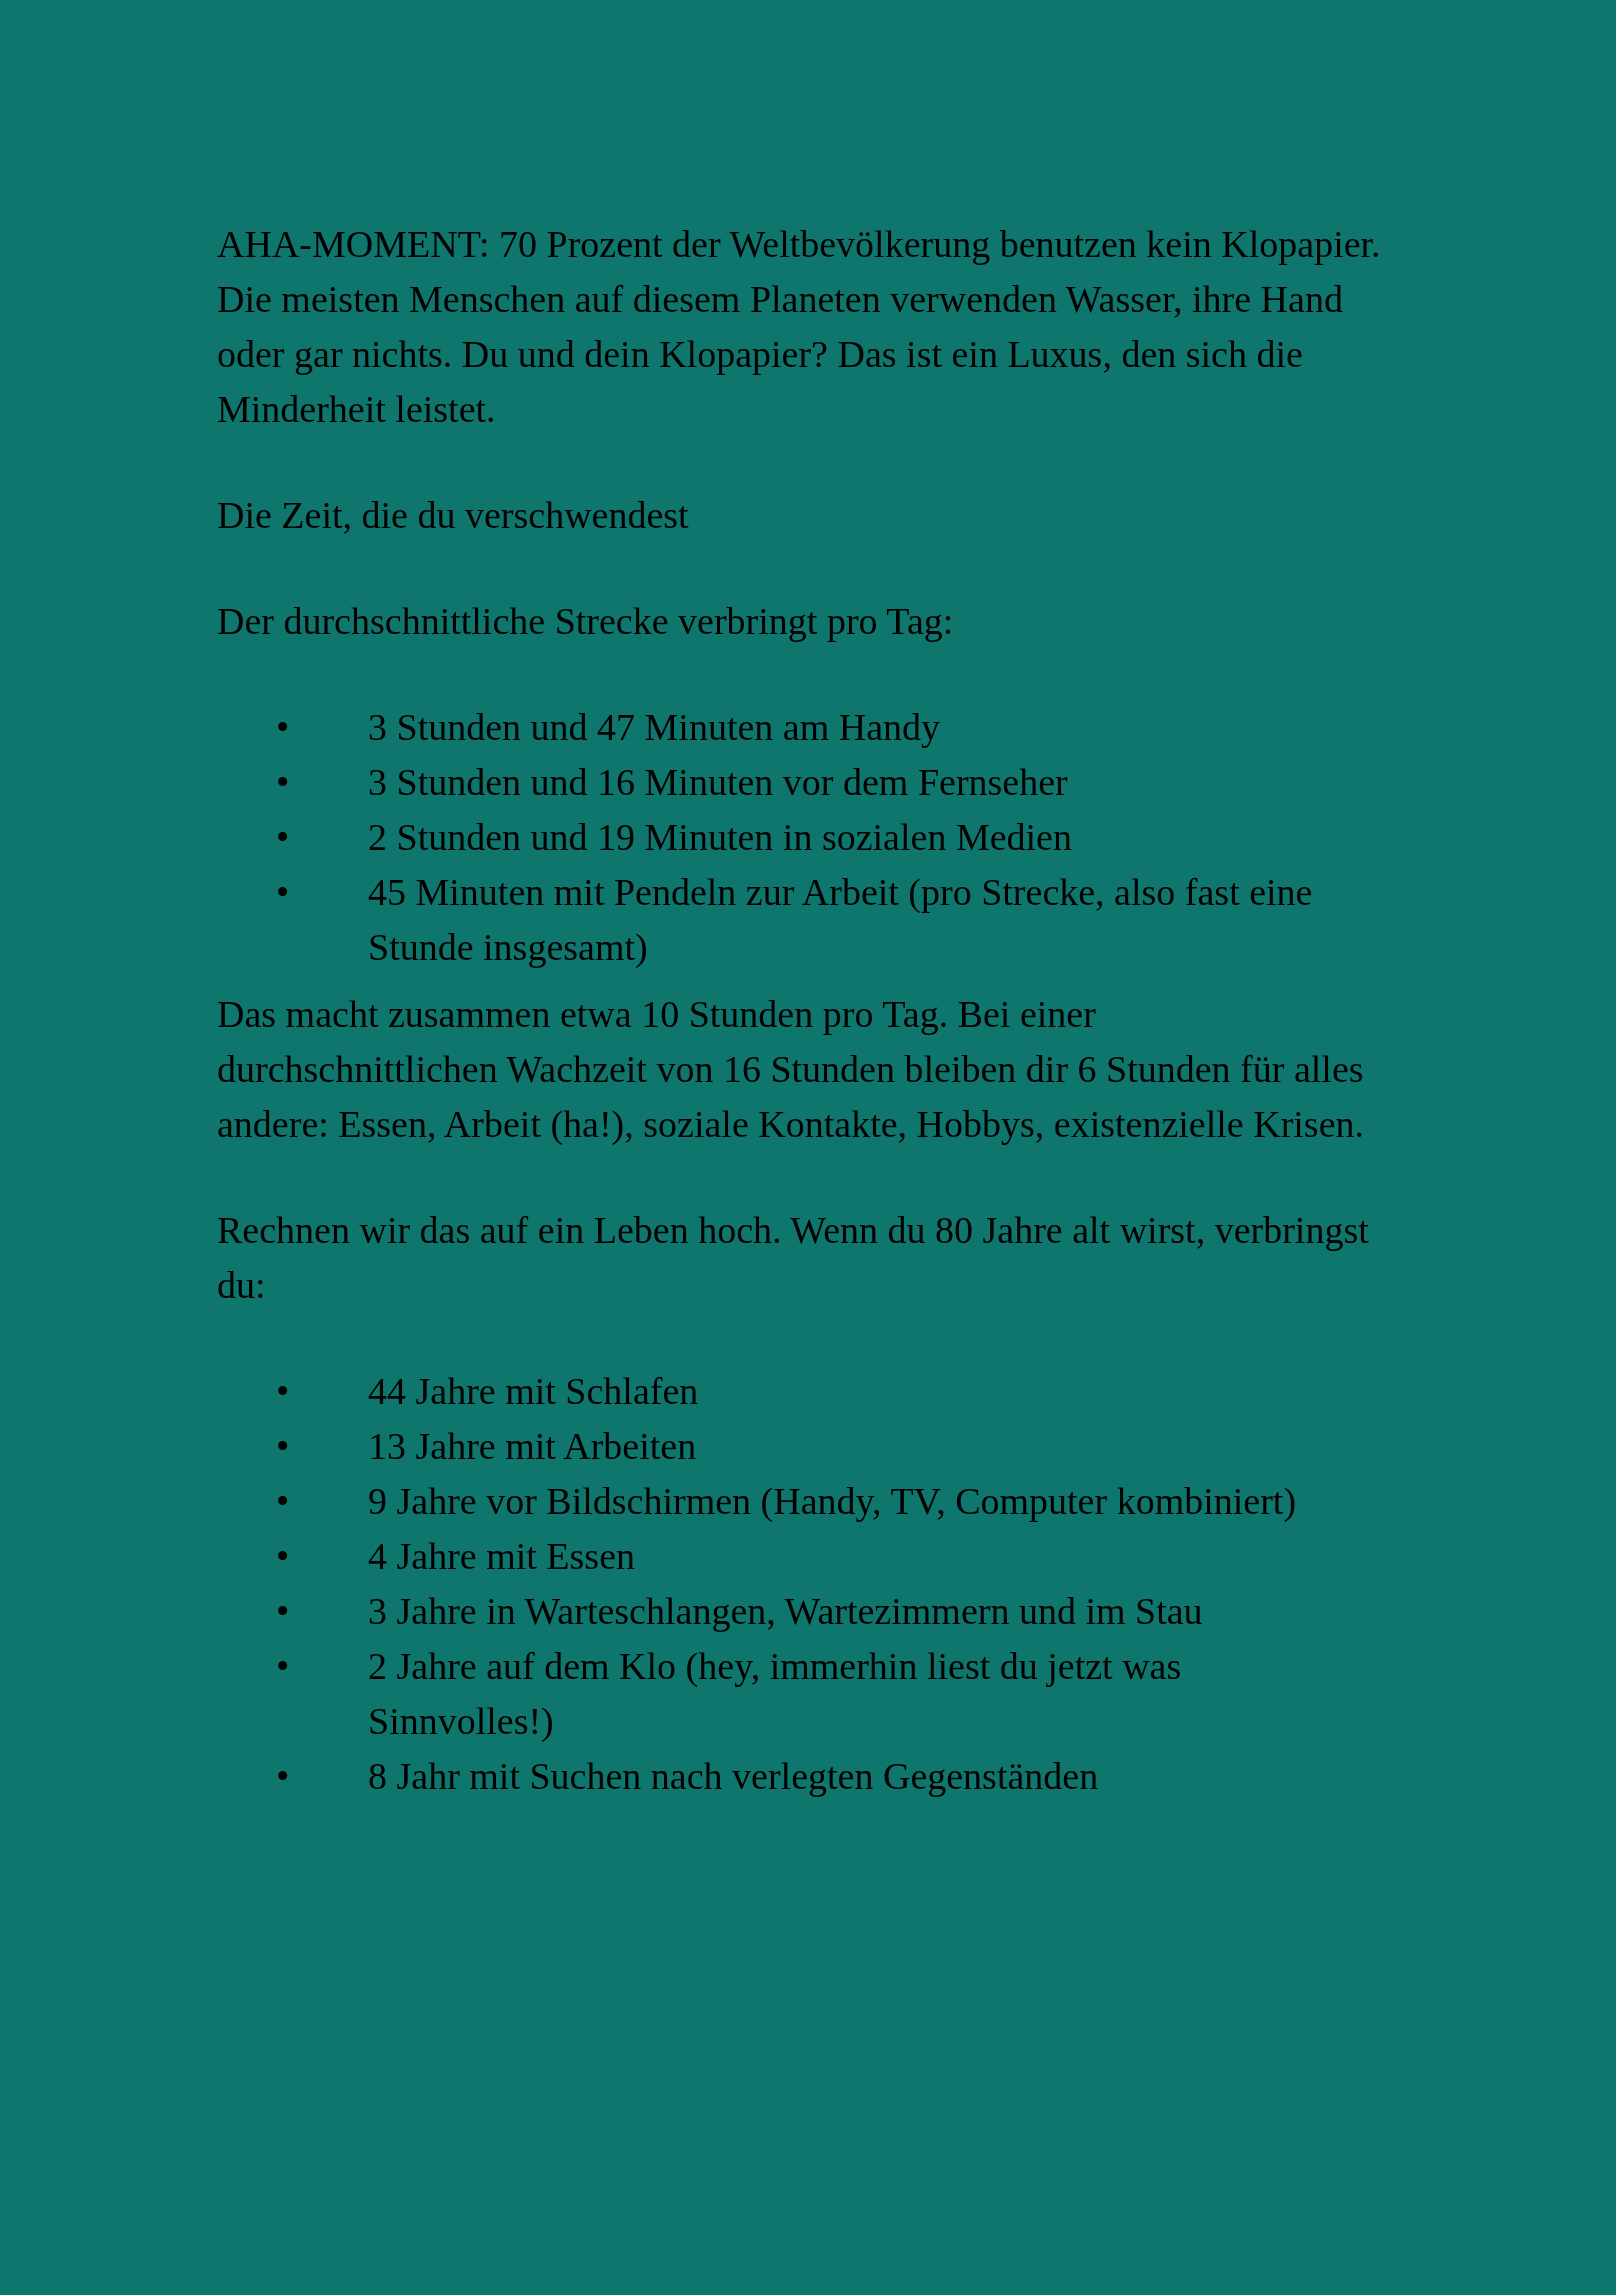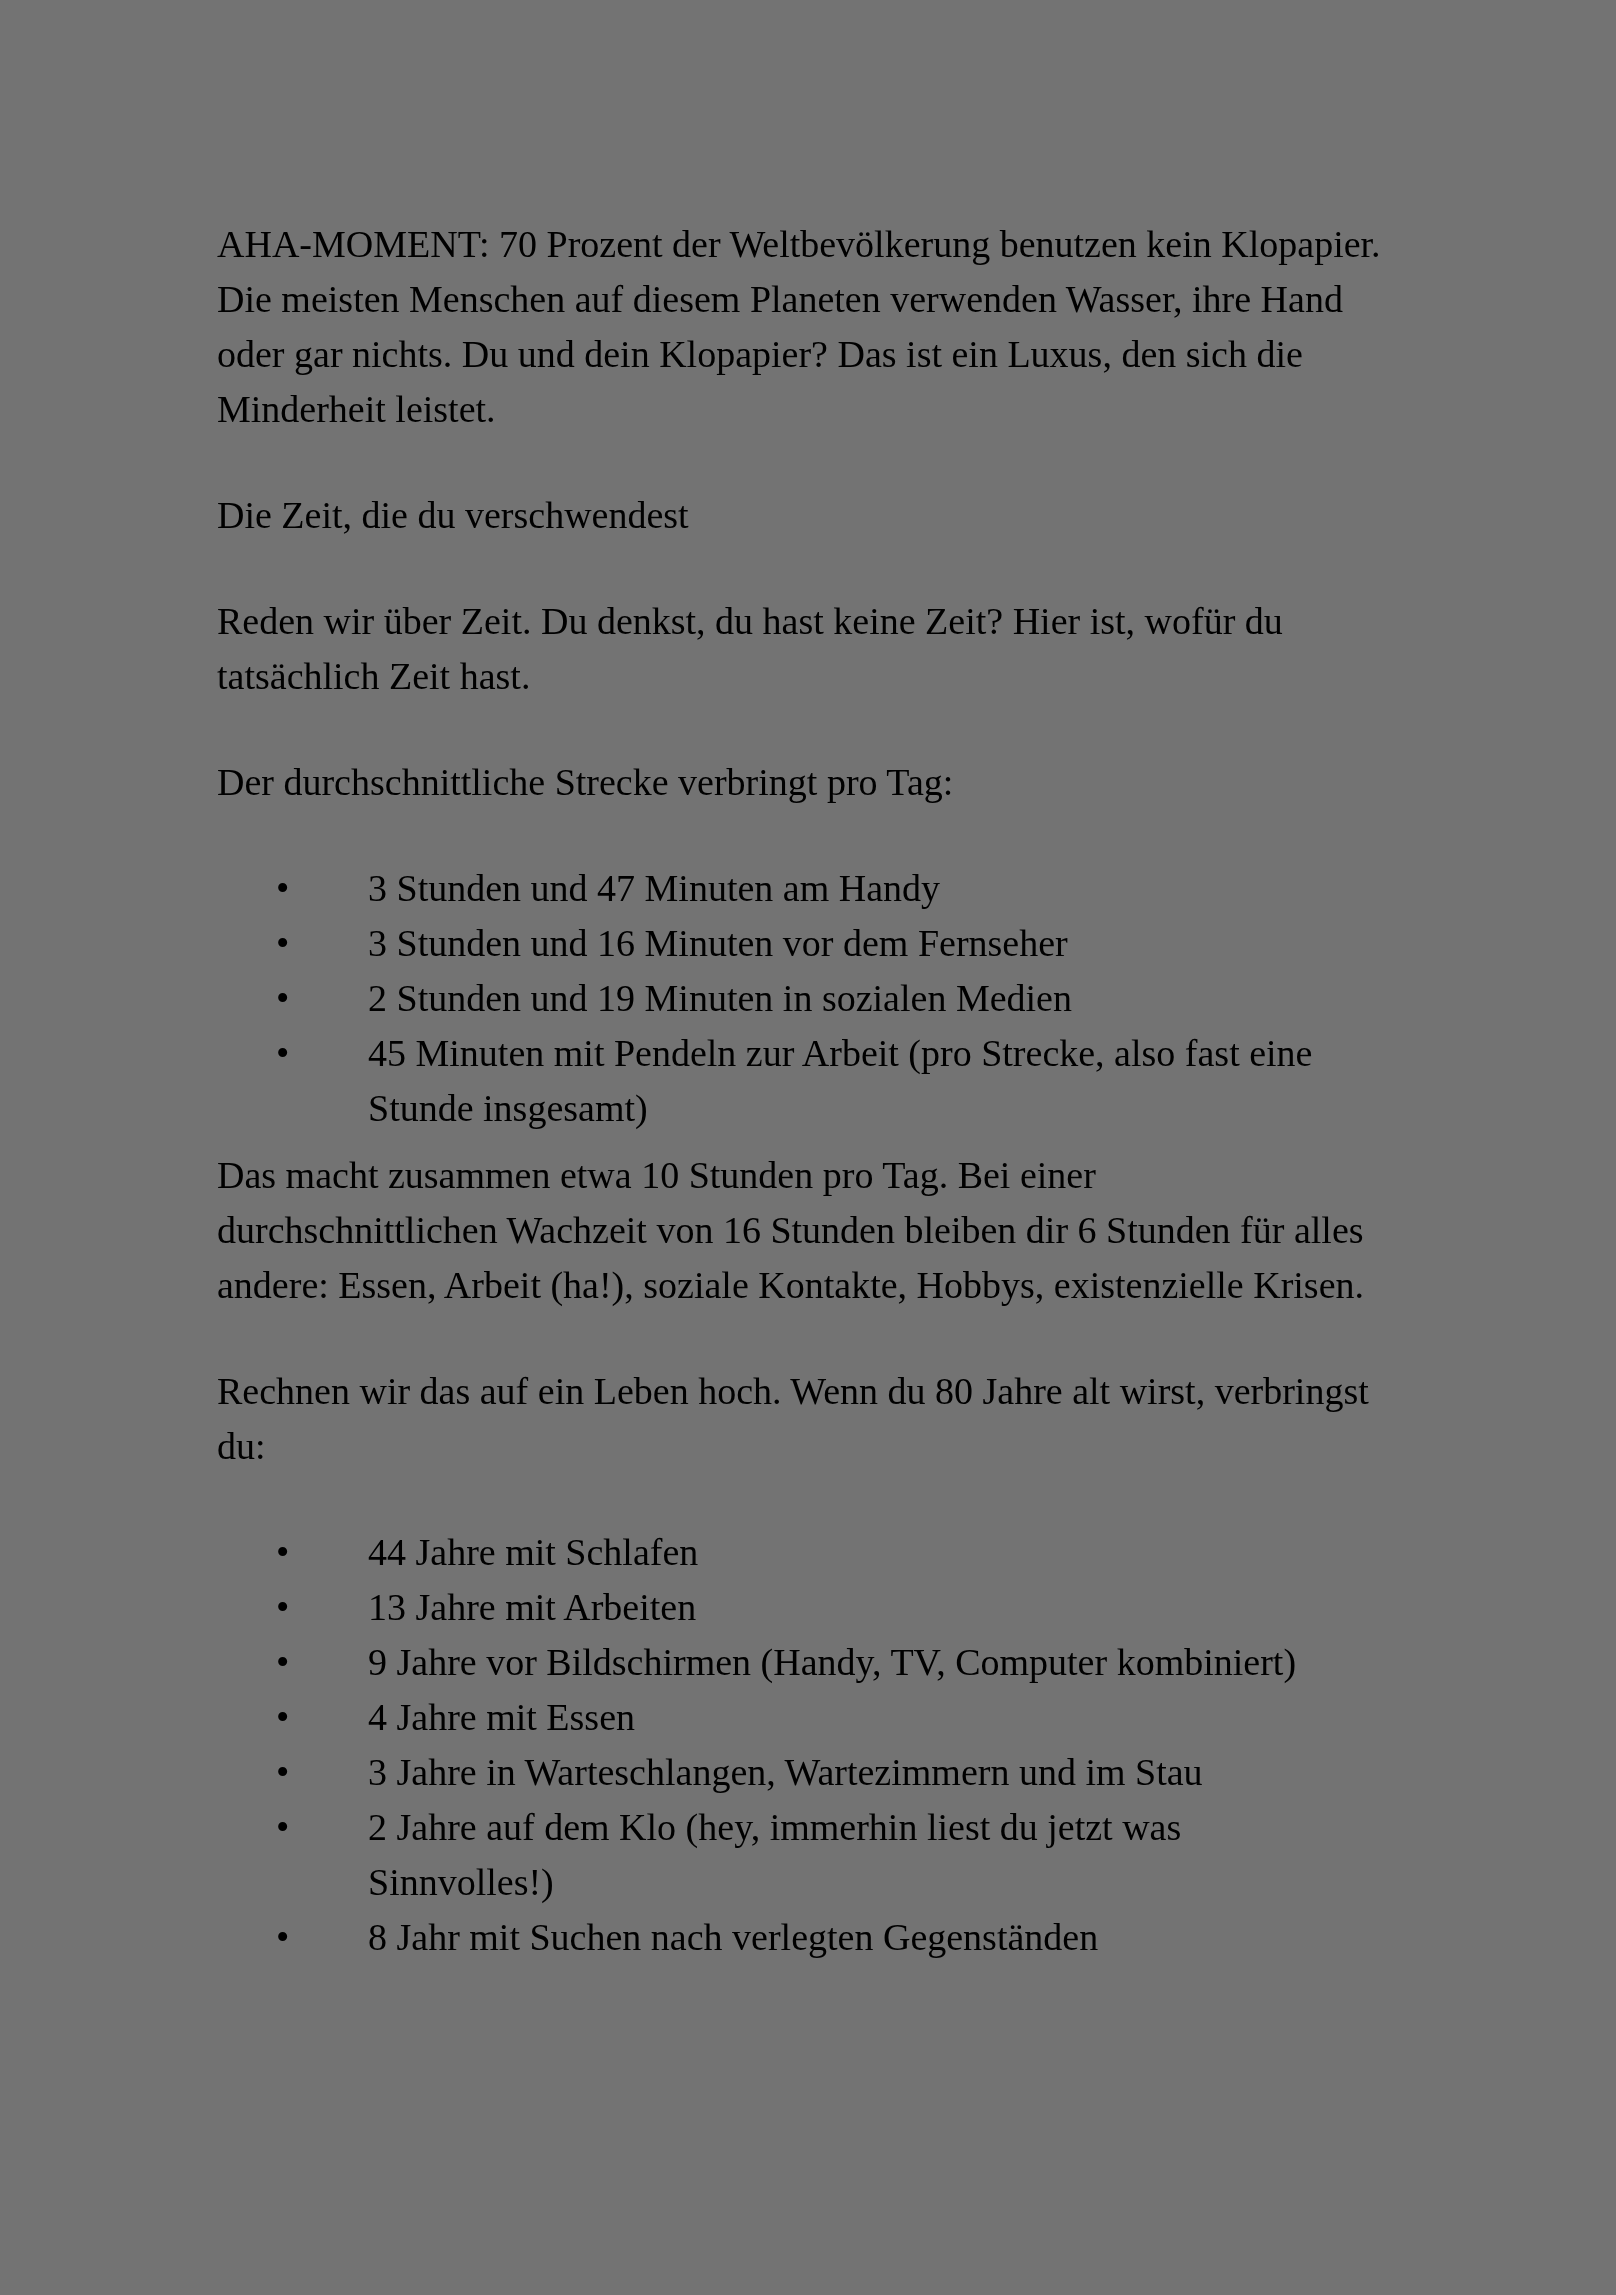--- a/index.html
+++ b/index.html
@@ -4,21 +4,21 @@
 <style>
   html, body {
     margin: 0;
     padding: 0;
     background: #ffffff;
   }
   .page {
     position: relative;
     width: 1617px;
     height: 2295px;
-    background: #737373;
+    background: #0f766e;
     color: #000000;
     font-family: "Liberation Serif", serif;
     font-size: 38px;
     line-height: 55px;
     box-sizing: border-box;
     padding: 217px 234px 0 217px;
     overflow: hidden;
   }
   .content {
     max-width: 1165px;
@@ -46,21 +46,20 @@
 </head>
 <body>
 
 <div class="page">
   <div class="content">
 
     <p class="para">AHA-MOMENT: 70 Prozent der Weltbevölkerung benutzen kein Klopapier. Die meisten Menschen auf diesem Planeten verwenden Wasser, ihre Hand oder gar nichts. Du und dein Klopapier? Das ist ein Luxus, den sich die Minderheit leistet.</p>
 
     <p class="para">Die Zeit, die du verschwendest</p>
 
-    <p class="para">Reden wir über Zeit. Du denkst, du hast keine Zeit? Hier ist, wofür du tatsächlich Zeit hast.</p>
 
     <p class="para">Der durchschnittliche Strecke verbringt pro Tag:</p>
 
     <ul class="bullet-list">
       <li>3 Stunden und 47 Minuten am Handy</li>
       <li>3 Stunden und 16 Minuten vor dem Fernseher</li>
       <li>2 Stunden und 19 Minuten in sozialen Medien</li>
       <li>45 Minuten mit Pendeln zur Arbeit (pro Strecke, also fast eine Stunde insgesamt)</li>
     </ul>
 

